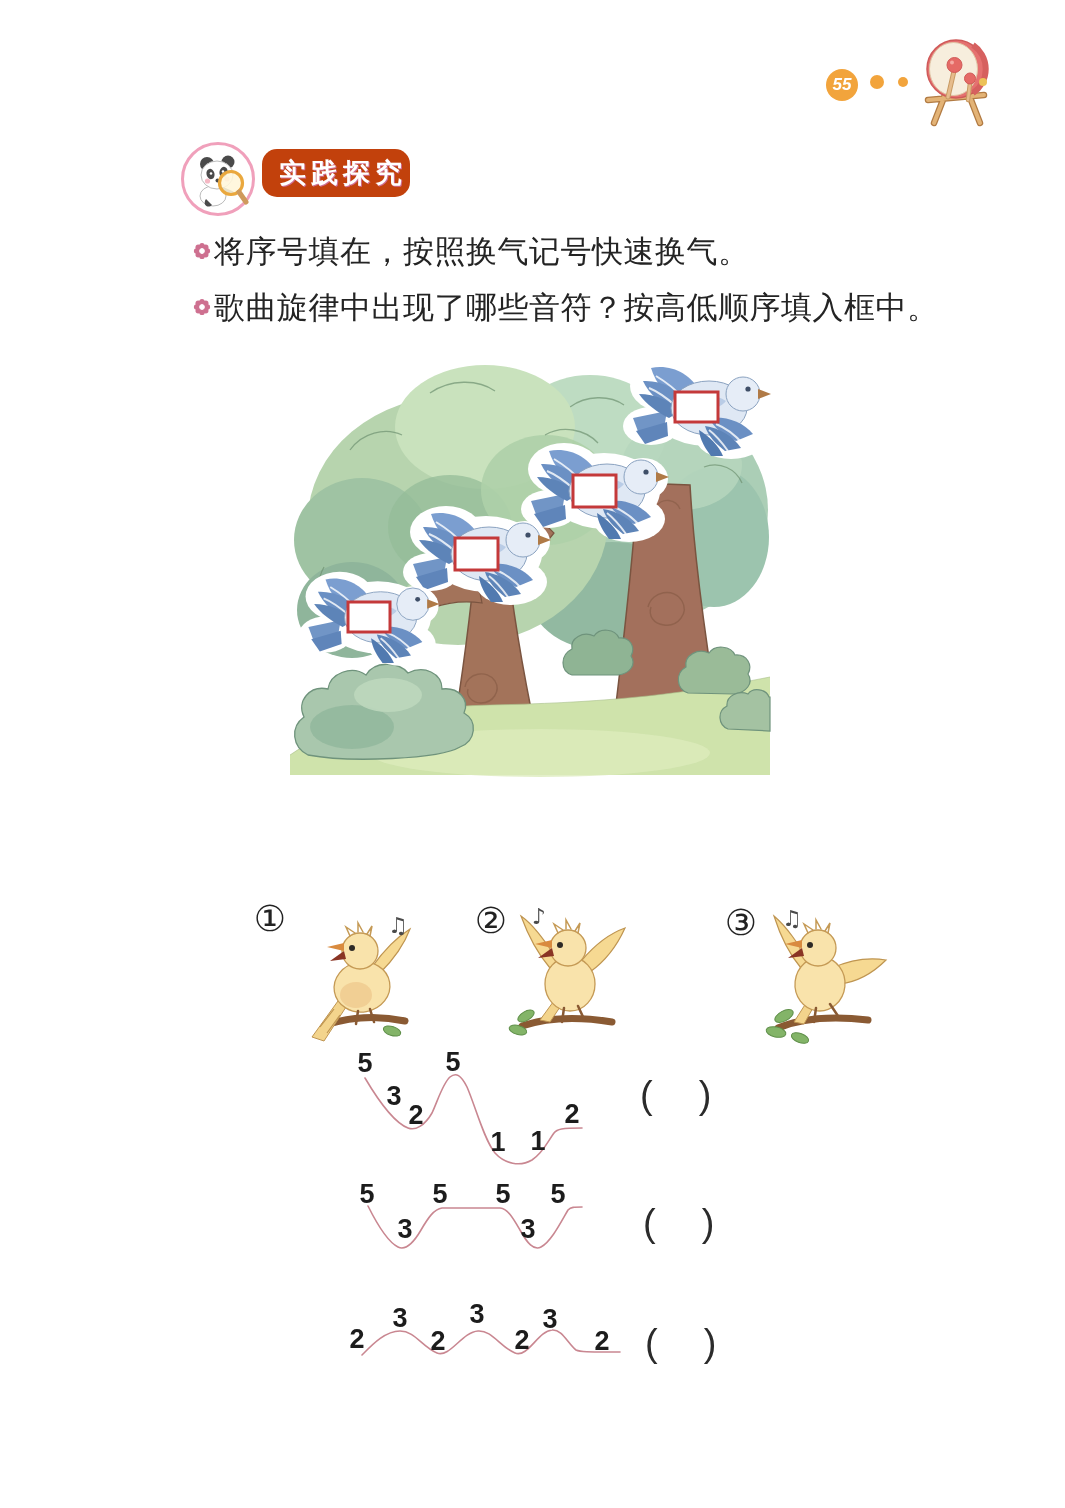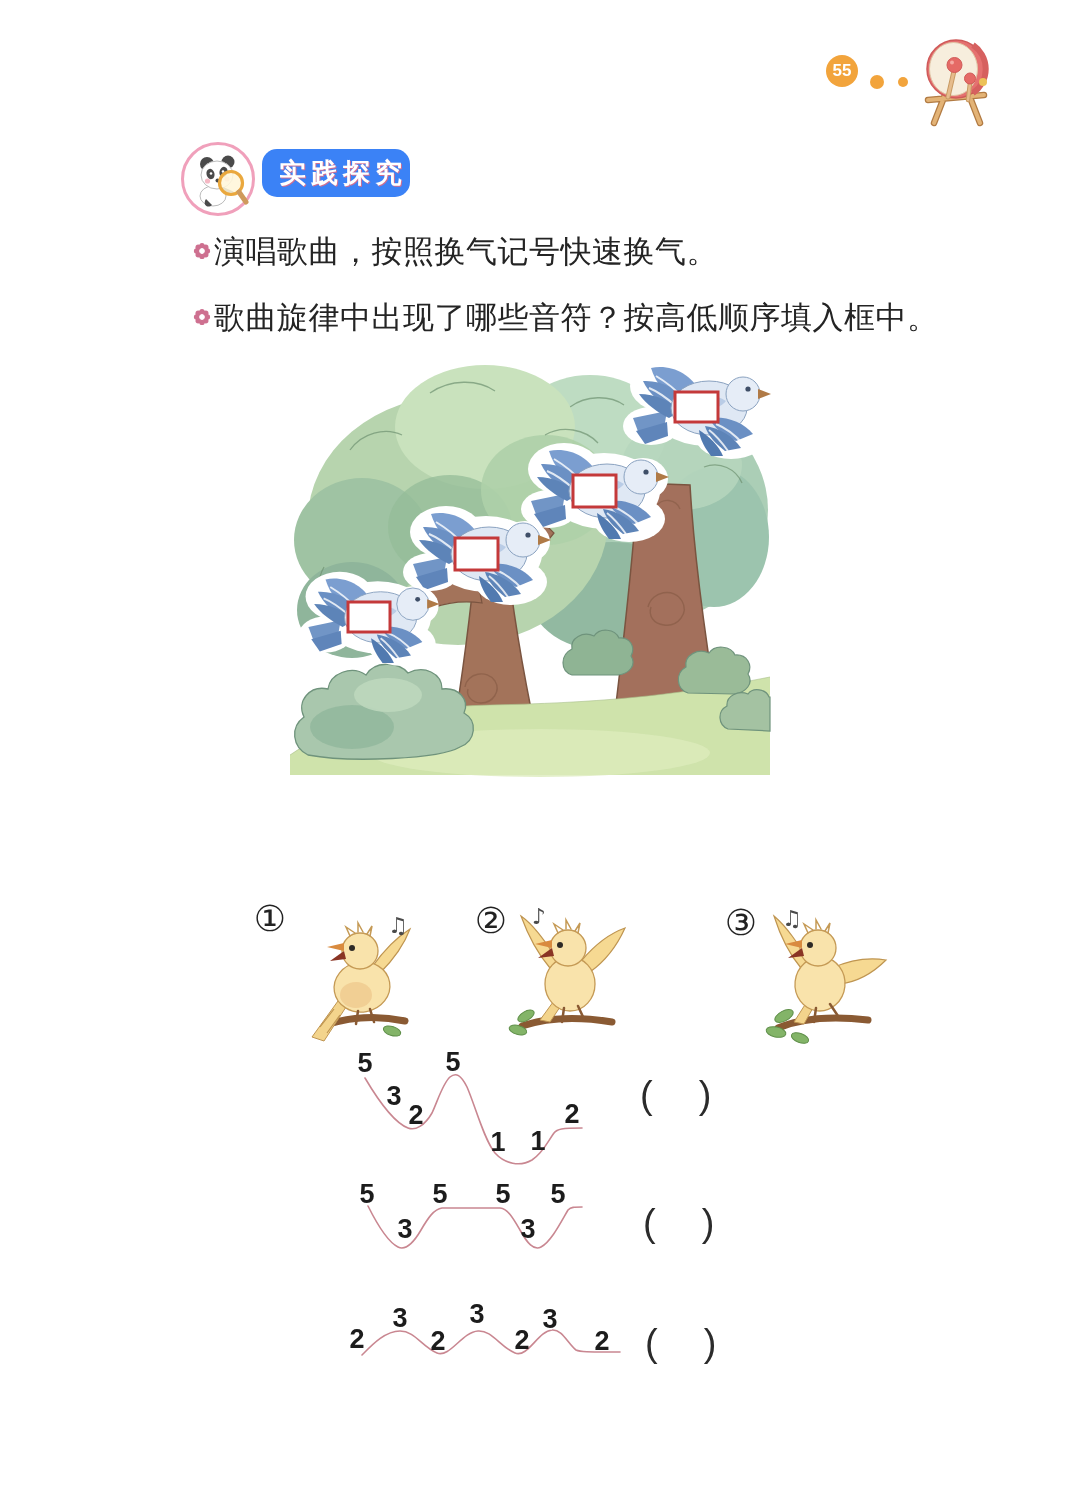--- a/index.html
+++ b/index.html
@@ -3,32 +3,32 @@
 <meta charset="utf-8">
 <style>
   html,body{margin:0;padding:0;background:#e8e8e8;}
   #sheet{
     position:relative;width:1065px;height:1508px;margin:0 auto;
     background:#ffffff;overflow:hidden;
     font-family:"Liberation Serif","DejaVu Serif",serif;color:#262626;
   }
   
   .pagenum{
-    position:absolute;left:826px;top:55px;width:32px;height:32px;border-radius:50%;
+    position:absolute;left:826px;top:69px;width:32px;height:32px;border-radius:50%;
     background:#f2a43c;color:#fff;font-family:"Liberation Sans",sans-serif;
-    font-weight:bold;font-size:17px;display:flex;align-items:center;justify-content:center;
+    font-weight:bold;font-size:17px;display:flex;align-items:center;justify-content:center;font-style:italic;
   }
   .hdot{position:absolute;border-radius:50%;background:#f2a43c;}
   .hdot.d1{left:870px;top:75px;width:14px;height:14px;}
   .hdot.d2{left:898px;top:77px;width:10px;height:10px;}
   .drum{position:absolute;left:913px;top:34px;width:88px;height:94px;}
   
   .badge-pill{
     position:absolute;left:262px;top:149px;width:148px;height:48px;border-radius:15px;
-    background:#3b82f6;display:flex;align-items:center;justify-content:center;
+    background:#c2410c;display:flex;align-items:center;justify-content:center;
   }
   .badge-pill span{
     font-family:"Liberation Sans","DejaVu Sans",sans-serif;font-weight:900;
     font-size:27px;color:#fff;letter-spacing:5px;text-shadow:1px 1px 0 #cf6e92;
     padding-left:14px;
   }
   .badge-circle{
     position:absolute;left:181px;top:142px;width:74px;height:74px;border-radius:50%;
     background:#fff;border:3px solid #f0a0bb;box-sizing:border-box;z-index:2;
   }
@@ -119,24 +119,24 @@
           <circle cx="12.8" cy="5.2" r="2.7"></circle>
         <circle cx="14.4" cy="9" r="2.7"></circle>
           <circle cx="12.8" cy="12.8" r="2.7"></circle>
         <circle cx="9" cy="14.4" r="2.7"></circle>
           <circle cx="5.2" cy="12.8" r="2.7"></circle>
         <circle cx="3.6" cy="9" r="2.7"></circle>
           <circle cx="5.2" cy="5.2" r="2.7"></circle>
       </g>
       <circle cx="9" cy="9" r="2.1" fill="#fff"></circle>
     </svg>
-    <span class="task-text">演唱歌曲，按照换气记号快速换气。</span>
-  </div>
-
-  <div class="task" style="left:193px;top:300px;">
+    <span class="task-text">将序号填在，按照换气记号快速换气。</span>
+  </div>
+
+  <div class="task" style="left:193px;top:290px;">
     <svg class="flower" width="18" height="18" viewBox="0 0 18 18">
       <g fill="#ce7090">
         <circle cx="9" cy="3.6" r="2.7"></circle>
           <circle cx="12.8" cy="5.2" r="2.7"></circle>
         <circle cx="14.4" cy="9" r="2.7"></circle>
           <circle cx="12.8" cy="12.8" r="2.7"></circle>
         <circle cx="9" cy="14.4" r="2.7"></circle>
           <circle cx="5.2" cy="12.8" r="2.7"></circle>
         <circle cx="3.6" cy="9" r="2.7"></circle>
           <circle cx="5.2" cy="5.2" r="2.7"></circle>

